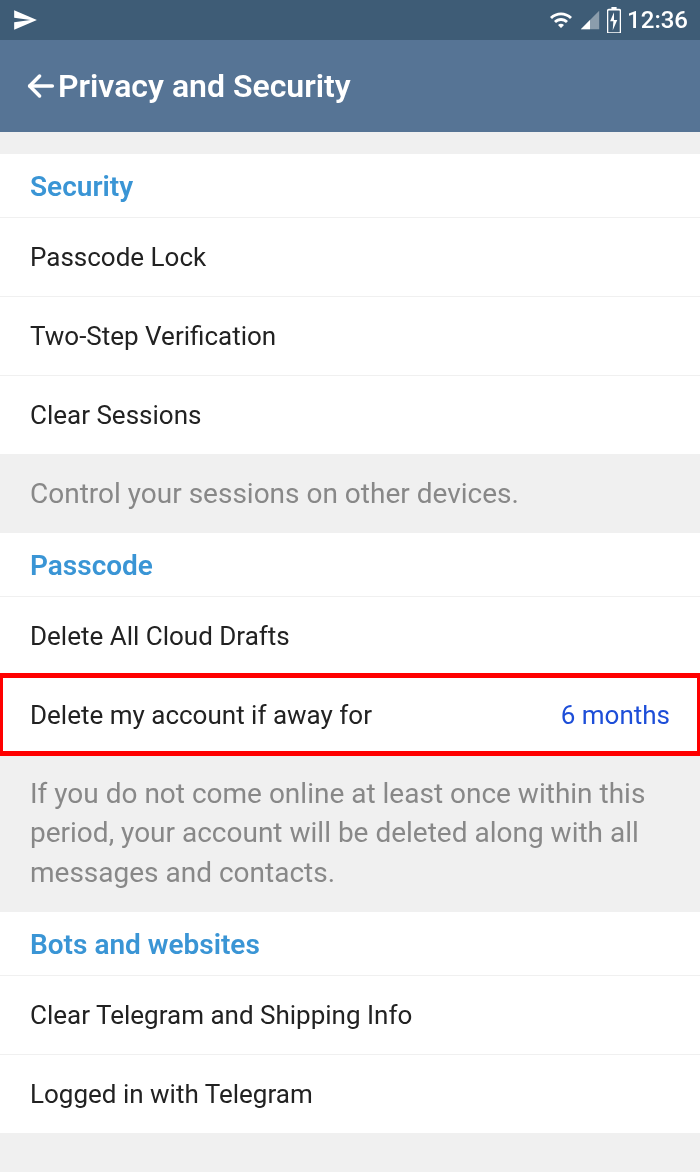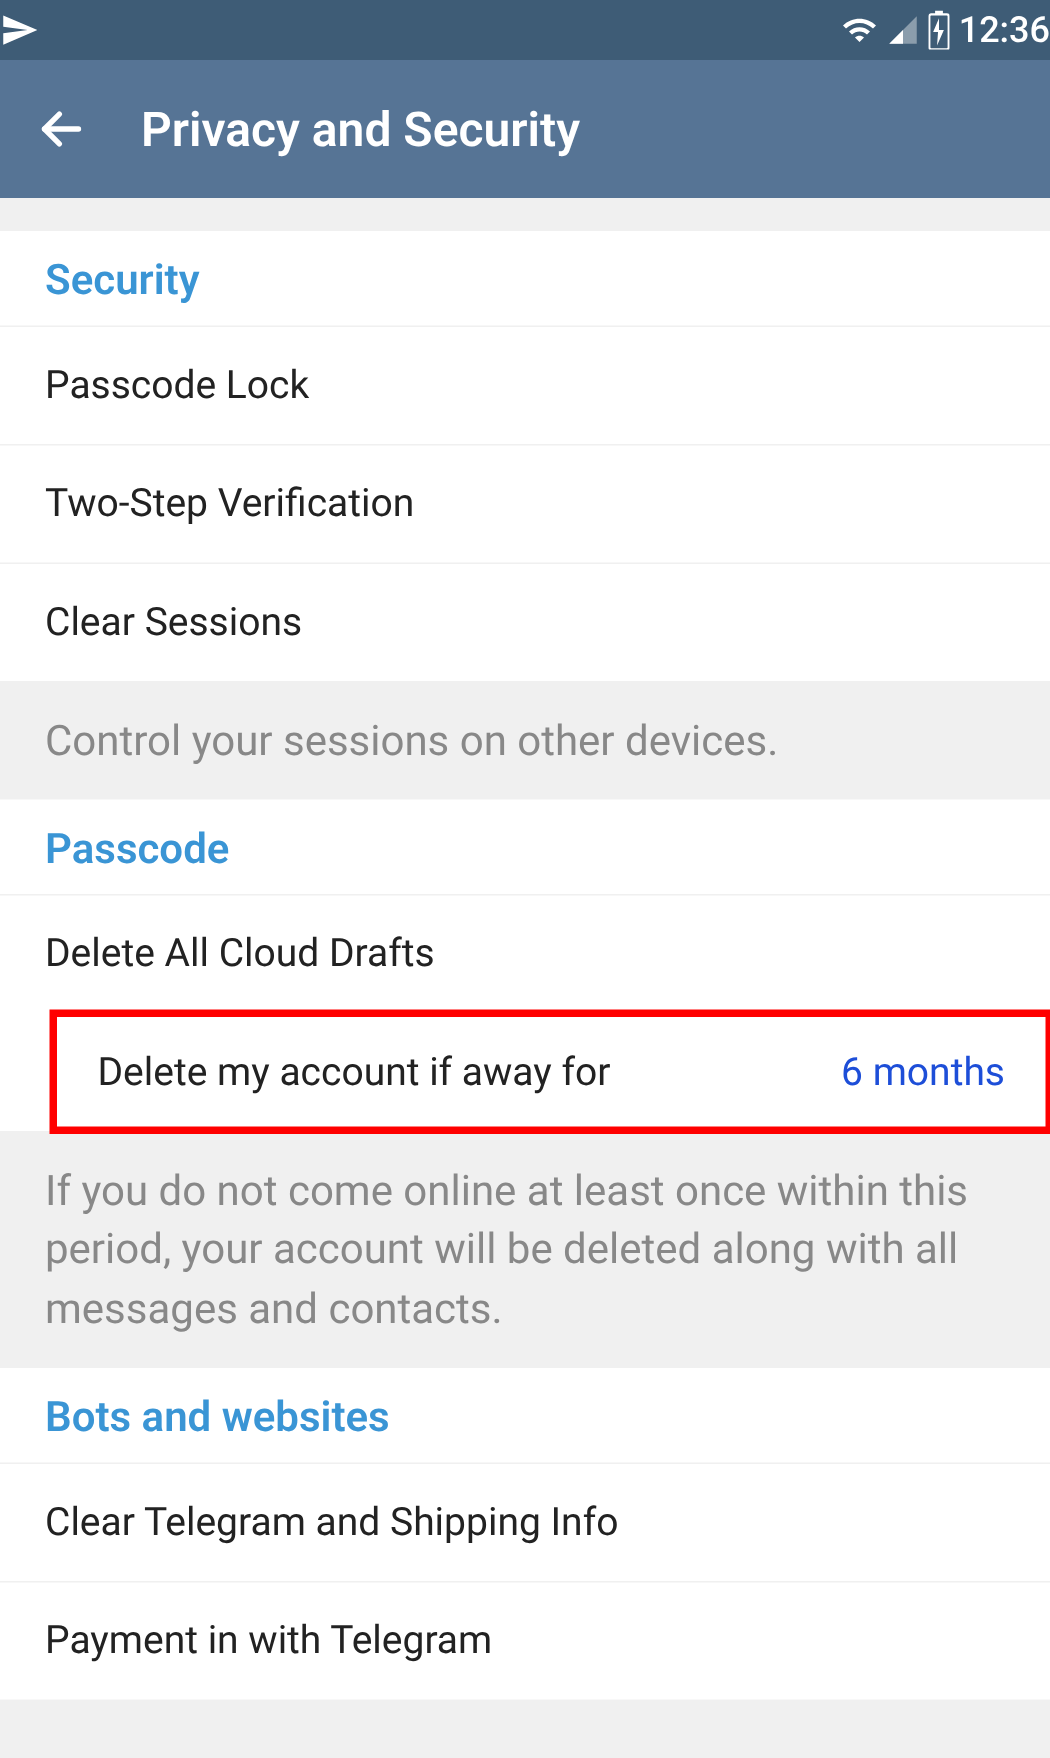--- a/index.html
+++ b/index.html
@@ -9,32 +9,31 @@
       font-family: -apple-system, BlinkMacSystemFont, "Segoe UI", Roboto, sans-serif;
       background: #f0f0f0;
       overflow: hidden;
     }
     .status-bar {
       background: #3e5c76;
       height: 40px;
       display: flex;
       align-items: center;
       justify-content: space-between;
-      padding: 0 0;
+      padding: 0 12px;
       color: #fff;
     }
     .status-left { display: flex; align-items: center; }
     .status-right { display: flex; align-items: center; gap: 6px; font-size: 24px; font-weight: 500; }
     .header {
       background: #567495;
       height: 92px;
       display: flex;
       align-items: center;
       padding: 0 24px;
-      gap: 36px;
     }
     .back-btn { color: #fff; display: flex; align-items: center; cursor: pointer; }
     .title { color: #fff; font-size: 32px; font-weight: 600; }
     .section-gap { height: 22px; background: #f0f0f0; }
     .section { background: #fff; }
     .section-title {
       color: #3a95d5;
       font-size: 28px;
       font-weight: 600;
       padding: 16px 30px 14px;
@@ -54,21 +53,20 @@
     .section-footer {
       background: #f0f0f0;
       color: #888;
       font-size: 28px;
       padding: 20px 30px;
       line-height: 1.4;
     }
     .highlight-box {
       outline: 5px solid #f00;
       outline-offset: -3px;
-      margin-left: 35px;
     }
     svg { display: block; }
   </style>
 </head>
 <body>
 
 <div class="status-bar">
   <div class="status-left">
     <span>
       <svg width="26" height="26" viewBox="0 0 24 24" fill="#fff">
@@ -136,15 +134,15 @@
   </div>
 </div>
 <div class="section-footer">If you do not come online at least once within this period, your account will be deleted along with all messages and contacts.</div>
 
 <div class="section">
   <div class="section-title">Bots and websites</div>
   <div class="row">
       <span>Clear Telegram and Shipping Info</span>
     </div>
   <div class="row">
-      <span>Payment in with Telegram</span>
+      <span>Logged in with Telegram</span>
     </div>
 </div>
 
 </body></html>

